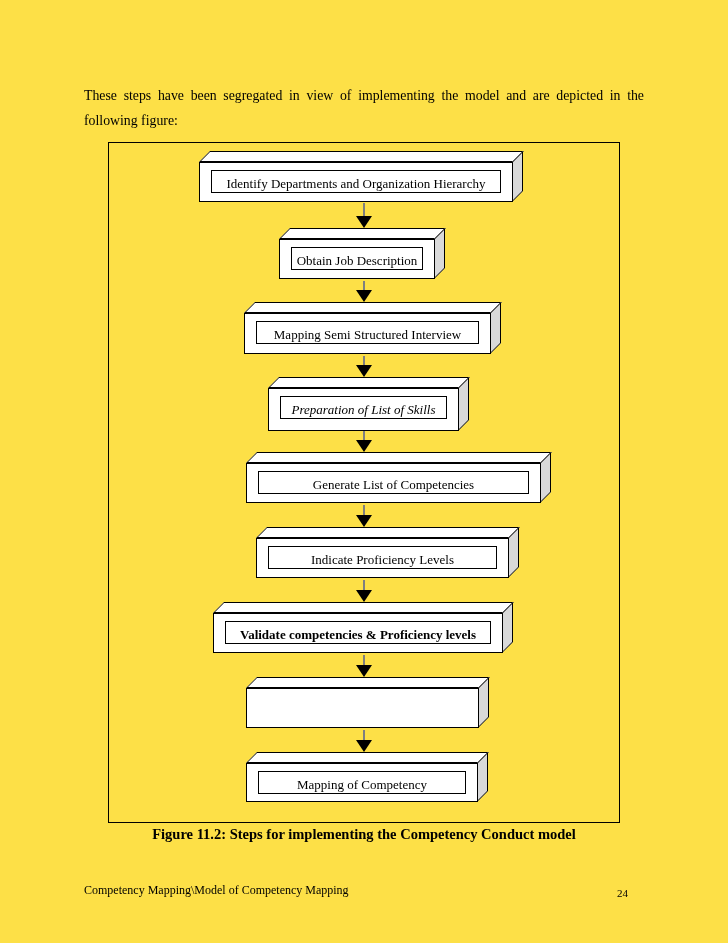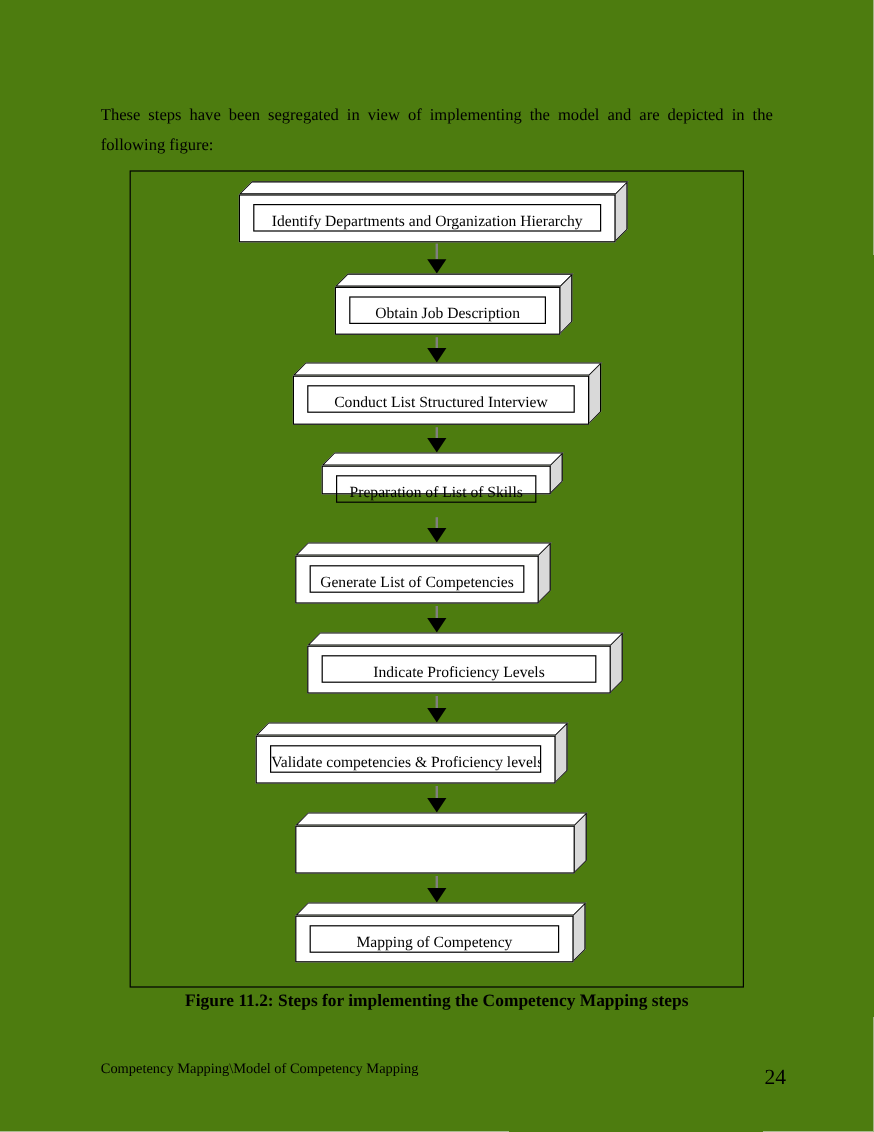--- a/index.html
+++ b/index.html
@@ -1,19 +1,19 @@
 <!DOCTYPE html>
 <html><head>
 <meta charset="utf-8">
 <style>
   html,body { margin:0; padding:0; background:#e9e9e9; }
   .page {
     position:relative;
     width:728px; height:943px;
-    background:#4d7c0f;
+    background:#fde047;
     font-family:"Liberation Serif","DejaVu Serif",serif;
     color:#000;
     overflow:hidden;
   }
 
   
   .intro { position:absolute; left:84px; top:84px; width:560px; font-size:13.8px; line-height:24.5px; }
   .intro .line1 { text-align:justify; text-align-last:justify; }
   .intro .line2 { text-align:left;font-family:Liberation Serif, serif; }
 
@@ -52,21 +52,21 @@
   .arrow .head { width:0; height:0; border-left:8px solid transparent; border-right:8px solid transparent; border-top:12px solid #000; }
 
   
   .caption {
     position:absolute; left:108px; top:826px; width:512px;
     text-align:center; font-weight:bold; font-size:14.5px;
   }
 
   
   .footer-left { position:absolute; left:84px; top:883px; font-size:12px; }
-  .page-num   { position:absolute; left:617px; top:887px; font-size:18px;margin-left:20px; }
+  .page-num   { position:absolute; left:617px; top:887px; font-size:11px; }
 </style>
 </head>
 <body>
 
 <div class="page">
 
   <div class="intro">
     <div class="line1">These steps have been segregated in view of implementing the model and are depicted in the</div>
     <div class="line2">following figure:</div>
   </div>
@@ -77,54 +77,54 @@
       <div class="face-top"></div>
       <div class="face-right"></div>
       <div class="face-front"></div>
       <div class="label-box">Identify Departments and Organization Hierarchy</div>
     </div>
     <div class="arrow" style="left:247px; top:60px; height:25px;">
       <div class="stem"></div>
       <div class="head"></div>
     </div>
 
-    <div class="box3d" style="left:170px; top:96px; width:188px; height:40px;">
+    <div class="box3d" style="left:170px; top:96px; width:156px; height:40px;">
       <div class="face-top"></div>
       <div class="face-right"></div>
       <div class="face-front"></div>
       <div class="label-box">Obtain Job Description</div>
     </div>
     <div class="arrow" style="left:247px; top:138px; height:21px;">
       <div class="stem"></div>
       <div class="head"></div>
     </div>
 
     <div class="box3d" style="left:135px; top:170px; width:247px; height:41px;">
       <div class="face-top"></div>
       <div class="face-right"></div>
       <div class="face-front"></div>
-      <div class="label-box">Conduct List Structured Interview</div>
+      <div class="label-box">Mapping Semi Structured Interview</div>
     </div>
     <div class="arrow" style="left:247px; top:213px; height:21px;">
       <div class="stem"></div>
       <div class="head"></div>
     </div>
 
-    <div class="box3d" style="left:159px; top:245px; width:191px; height:24px;">
+    <div class="box3d" style="left:159px; top:245px; width:191px; height:43px;font-style:italic;">
       <div class="face-top"></div>
       <div class="face-right"></div>
       <div class="face-front"></div>
       <div class="label-box">Preparation of List of Skills</div>
     </div>
     <div class="arrow" style="left:247px; top:288px; height:21px;">
       <div class="stem"></div>
       <div class="head"></div>
     </div>
 
-    <div class="box3d" style="left:137px; top:320px; width:203px; height:40px;">
+    <div class="box3d" style="left:137px; top:320px; width:267px; height:40px;padding-left:28px;">
       <div class="face-top"></div>
       <div class="face-right"></div>
       <div class="face-front"></div>
       <div class="label-box">Generate List of Competencies</div>
     </div>
     <div class="arrow" style="left:247px; top:362px; height:22px;">
       <div class="stem"></div>
       <div class="head"></div>
     </div>
 
@@ -132,21 +132,21 @@
       <div class="face-top"></div>
       <div class="face-right"></div>
       <div class="face-front"></div>
       <div class="label-box">Indicate Proficiency Levels</div>
     </div>
     <div class="arrow" style="left:247px; top:437px; height:22px;">
       <div class="stem"></div>
       <div class="head"></div>
     </div>
 
-    <div class="box3d" style="left:104px; top:470px; width:250px; height:40px;">
+    <div class="box3d" style="left:104px; top:470px; width:290px; height:40px;font-weight:bold;">
       <div class="face-top"></div>
       <div class="face-right"></div>
       <div class="face-front"></div>
       <div class="label-box">Validate competencies &amp; Proficiency levels</div>
     </div>
     <div class="arrow" style="left:247px; top:512px; height:22px;">
       <div class="stem"></div>
       <div class="head"></div>
     </div>
 
@@ -162,18 +162,18 @@
 
     <div class="box3d" style="left:137px; top:620px; width:232px; height:39px;">
       <div class="face-top"></div>
       <div class="face-right"></div>
       <div class="face-front"></div>
       <div class="label-box">Mapping of Competency</div>
     </div>
 
   </div>
 
-  <div class="caption">Figure 11.2: Steps for implementing the Competency Mapping steps</div>
+  <div class="caption">Figure 11.2: Steps for implementing the Competency Conduct model</div>
 
   <div class="footer-left">Competency Mapping\Model of Competency Mapping</div>
   <div class="page-num">24</div>
 
 </div>
 
 </body></html>

